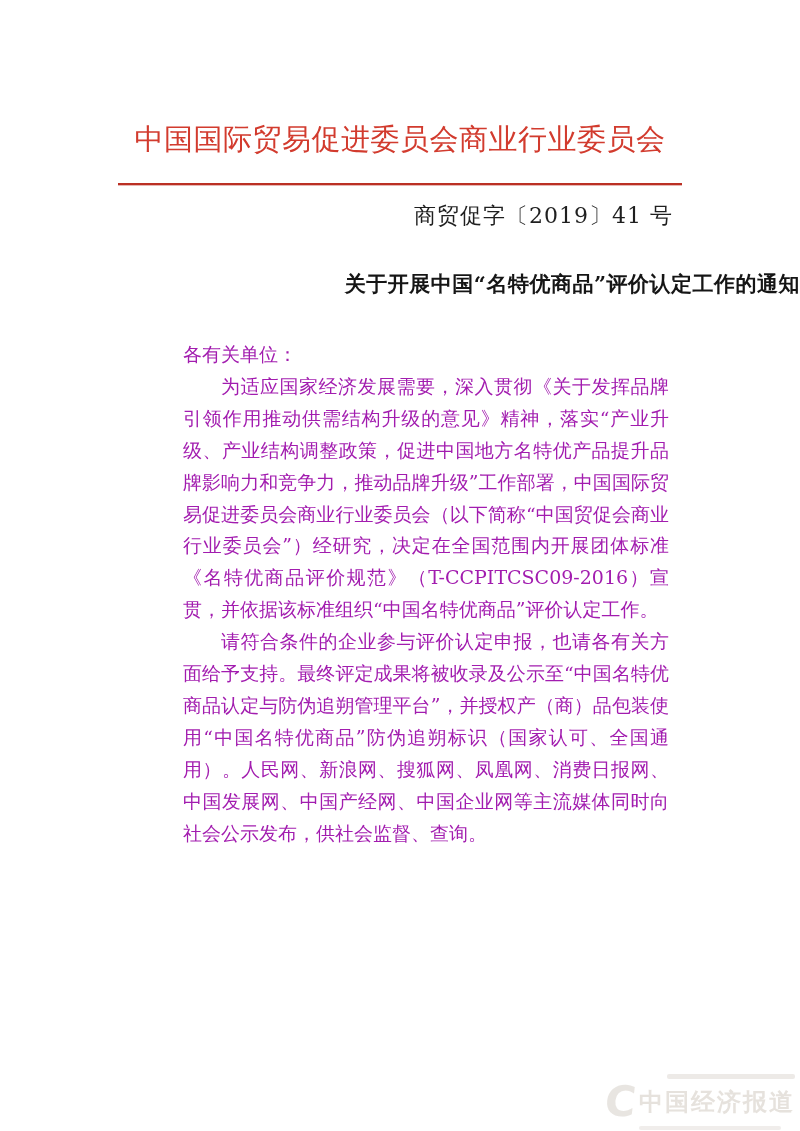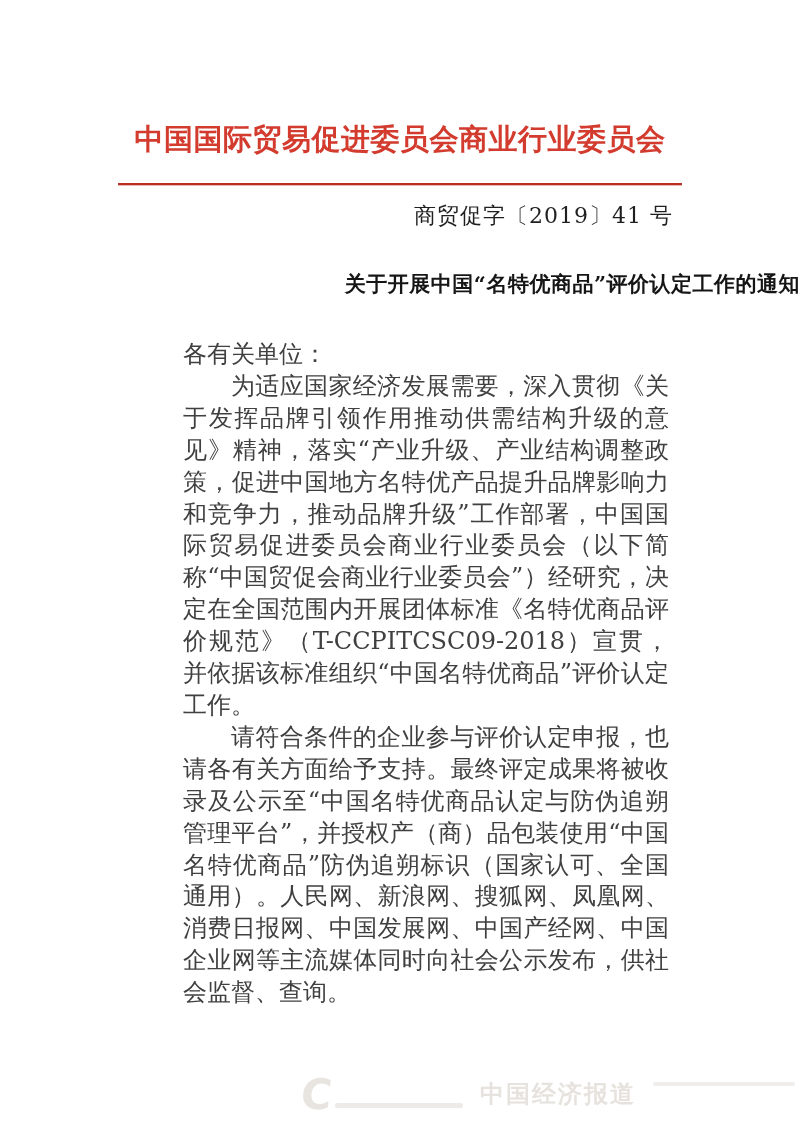--- a/index.html
+++ b/index.html
@@ -16,21 +16,20 @@
   .org-name {
     position: absolute;
     top: 120px;
     left: 0;
     width: 100%;
     text-align: center;
     font-size: 29px;
     letter-spacing: 0.5px;
     color: #d23b2e;
     white-space: nowrap;
-    font-weight: bold;
   }
   .red-rule {
     position: absolute;
     top: 183px;
     left: 118px;
     width: 564px;
     height: 2px;
     background: #bb3024;
     box-shadow: 0 1px 0 rgba(187,48,36,0.35);
   }
@@ -52,24 +51,24 @@
     font-size: 21px;
     font-weight: bold;
     letter-spacing: 0.5px;
     color: #151515;
   }
   .doc-body {
     position: absolute;
     top: 339px;
     left: 183px;
     width: 486px;
-    font-size: 24px;
+    font-size: 19px;
     line-height: 31.9px;
     text-align: justify;
-    color: #404040;
+    color: #a21caf;
   }
   .doc-body p { margin: 0; }
   .para { text-indent: 2em; }
   .watermark {
     position: absolute;
     top: 1074px;
     right: 5px;
     display: flex;
     align-items: center;
     gap: 3px;
@@ -78,22 +77,22 @@
   .wm-c {
     font-family: "DejaVu Sans", "Liberation Sans", sans-serif;
     font-size: 42px;
     font-weight: bold;
     line-height: 1;
     color: rgba(214, 207, 200, 0.55);
     transform: skewX(-6deg);
   }
   .wm-body {
     display: flex;
-    flex-direction: row;
-    gap: 17px;
+    flex-direction: column;
+    gap: 11px;
   }
   .wm-top-bar {
     height: 5px;
     width: 128px;
     align-self: flex-end;
     background: rgba(219, 213, 207, 0.5);
     border-radius: 2px;
   }
   .wm-text {
     font-family: "DejaVu Sans", "Liberation Sans", sans-serif;
@@ -119,21 +118,21 @@
   <div class="org-name">中国国际贸易促进委员会商业行业委员会</div>
 
   <div class="red-rule"></div>
 
   <div class="doc-number">商贸促字〔2019〕41 号</div>
 
   <div class="doc-title">关于开展中国“名特优商品”评价认定工作的通知</div>
 
   <div class="doc-body">
     <p class="salutation">各有关单位：</p>
-    <p class="para">为适应国家经济发展需要，深入贯彻《关于发挥品牌引领作用推动供需结构升级的意见》精神，落实“产业升级、产业结构调整政策，促进中国地方名特优产品提升品牌影响力和竞争力，推动品牌升级”工作部署，中国国际贸易促进委员会商业行业委员会（以下简称“中国贸促会商业行业委员会”）经研究，决定在全国范围内开展团体标准《名特优商品评价规范》（T-CCPITCSC09-2018）宣贯，并依据该标准组织“中国名特优商品”评价认定工作。</p>
+    <p class="para">为适应国家经济发展需要，深入贯彻《关于发挥品牌引领作用推动供需结构升级的意见》精神，落实“产业升级、产业结构调整政策，促进中国地方名特优产品提升品牌影响力和竞争力，推动品牌升级”工作部署，中国国际贸易促进委员会商业行业委员会（以下简称“中国贸促会商业行业委员会”）经研究，决定在全国范围内开展团体标准《名特优商品评价规范》（T-CCPITCSC09-2016）宣贯，并依据该标准组织“中国名特优商品”评价认定工作。</p>
     <p class="para">请符合条件的企业参与评价认定申报，也请各有关方面给予支持。最终评定成果将被收录及公示至“中国名特优商品认定与防伪追朔管理平台”，并授权产（商）品包装使用“中国名特优商品”防伪追朔标识（国家认可、全国通用）。人民网、新浪网、搜狐网、凤凰网、消费日报网、中国发展网、中国产经网、中国企业网等主流媒体同时向社会公示发布，供社会监督、查询。</p>
   </div>
 
   <div class="watermark">
     <span class="wm-c">C</span>
     <span class="wm-body">
       <span class="wm-top-bar"></span>
       <span class="wm-text">中国经济报道</span>
       <span class="wm-bottom-bar"></span>
     </span>

